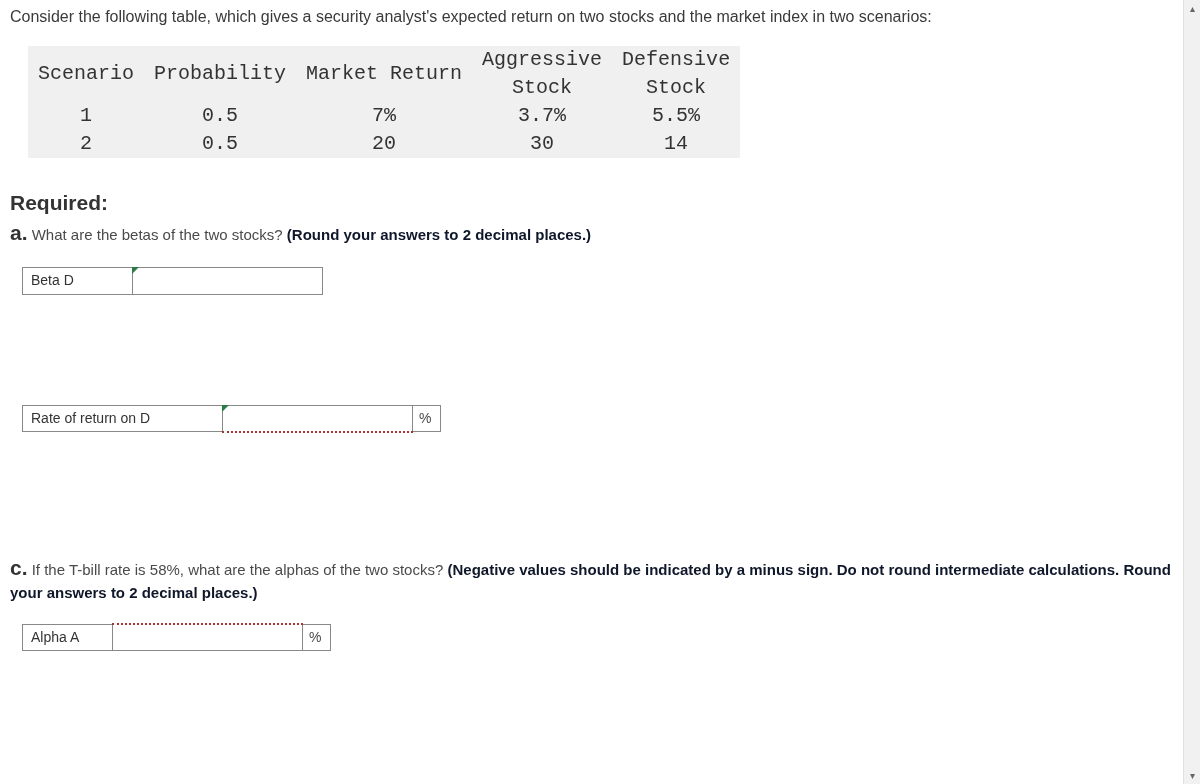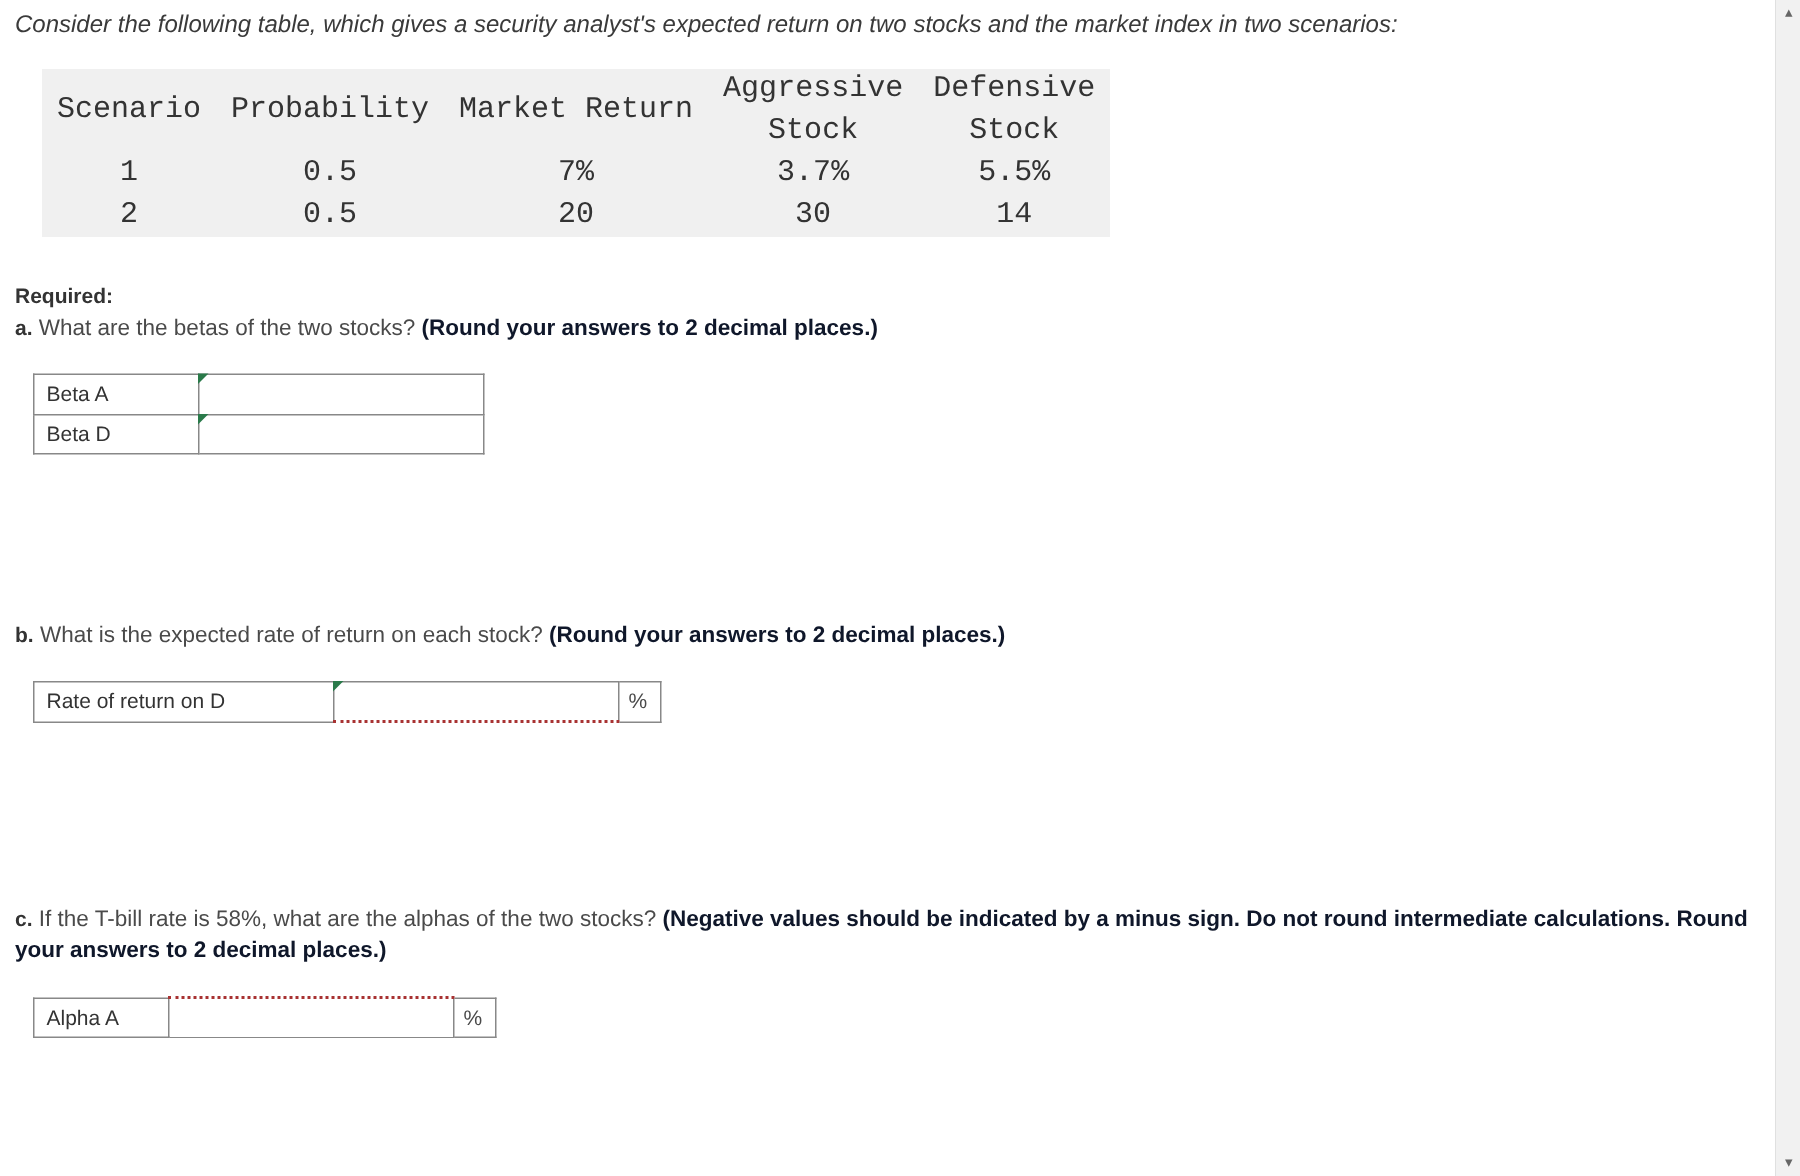--- a/index.html
+++ b/index.html
@@ -12,21 +12,20 @@
     line-height: 1.4;
   }
   .page {
     padding: 6px 10px 20px 10px;
     position: relative;
   }
   .intro {
     font-size: 16px;
     color: #3a3a3a;
     margin-bottom: 18px;
-    font-style: italic;
   }
   .data-table {
     border-collapse: collapse;
     margin: 0 0 30px 18px;
     font-family: "Courier New", Courier, monospace;
     font-size: 20px;
     color: #333;
   }
   .data-table td, .data-table th {
     padding: 0 10px;
@@ -34,21 +33,21 @@
     font-weight: normal;
     background: #f0f0f0;
     border: none;
     height: 18px;
     vertical-align: middle;
     min-width: 110px;
   }
   .section-label {
     font-weight: bold;
     color: #333;
-    font-size: 14px;
+    font-size: 21px;
   }
   .question {
     font-size: 15px;
     margin-bottom: 20px;
   }
   .question .bold-red {
     font-weight: bold;
     color: #0f172a;
   }
   .answer-table {
@@ -169,42 +168,32 @@
   </tbody>
     </table>
 
   <div class="section-label">Required:</div>
   <div class="question">
     <span class="section-label">a.</span><span> What are the betas of the two stocks? </span><span class="bold-red">(Round your answers to 2 decimal places.)</span>
   </div>
 
   <table class="answer-table">
     <tbody>
-        <tr>
-      <td class="label">Beta A</td>
-      <td class="input-cell">
-        <span class="marker"></span>
-        <input type="text" style="">
-      </td>
-    </tr>
     <tr>
       <td class="label">Beta D</td>
       <td class="input-cell">
         <span class="marker"></span>
         <input type="text" style="">
       </td>
     </tr>
   </tbody>
     </table>
 
   <div class="spacer"></div>
 
-  <div class="question">
-    <span class="section-label">b.</span><span> What is the expected rate of return on each stock? </span><span class="bold-red">(Round your answers to 2 decimal places.)</span>
-  </div>
 
   <table class="answer-table wide">
     <tbody>
     <tr class="dotted-bottom">
       <td class="label">Rate of return on D</td>
       <td class="input-cell">
         <span class="marker"></span>
         <input type="text" style="">
       </td>
       <td class="unit">%</td>

